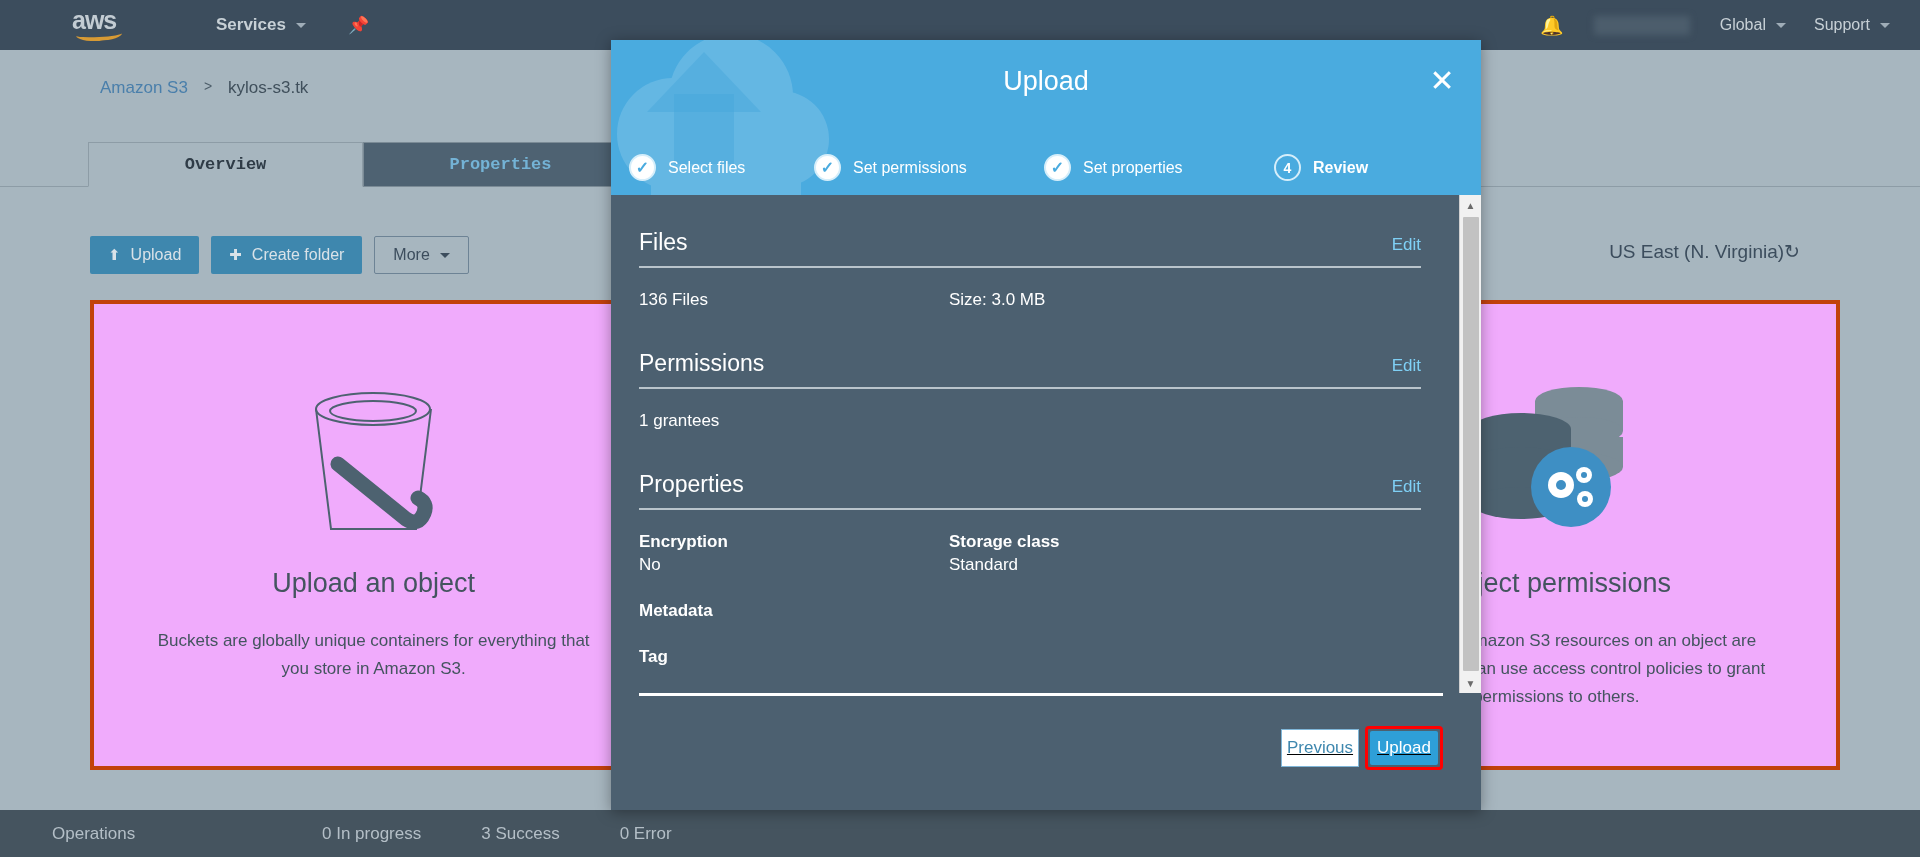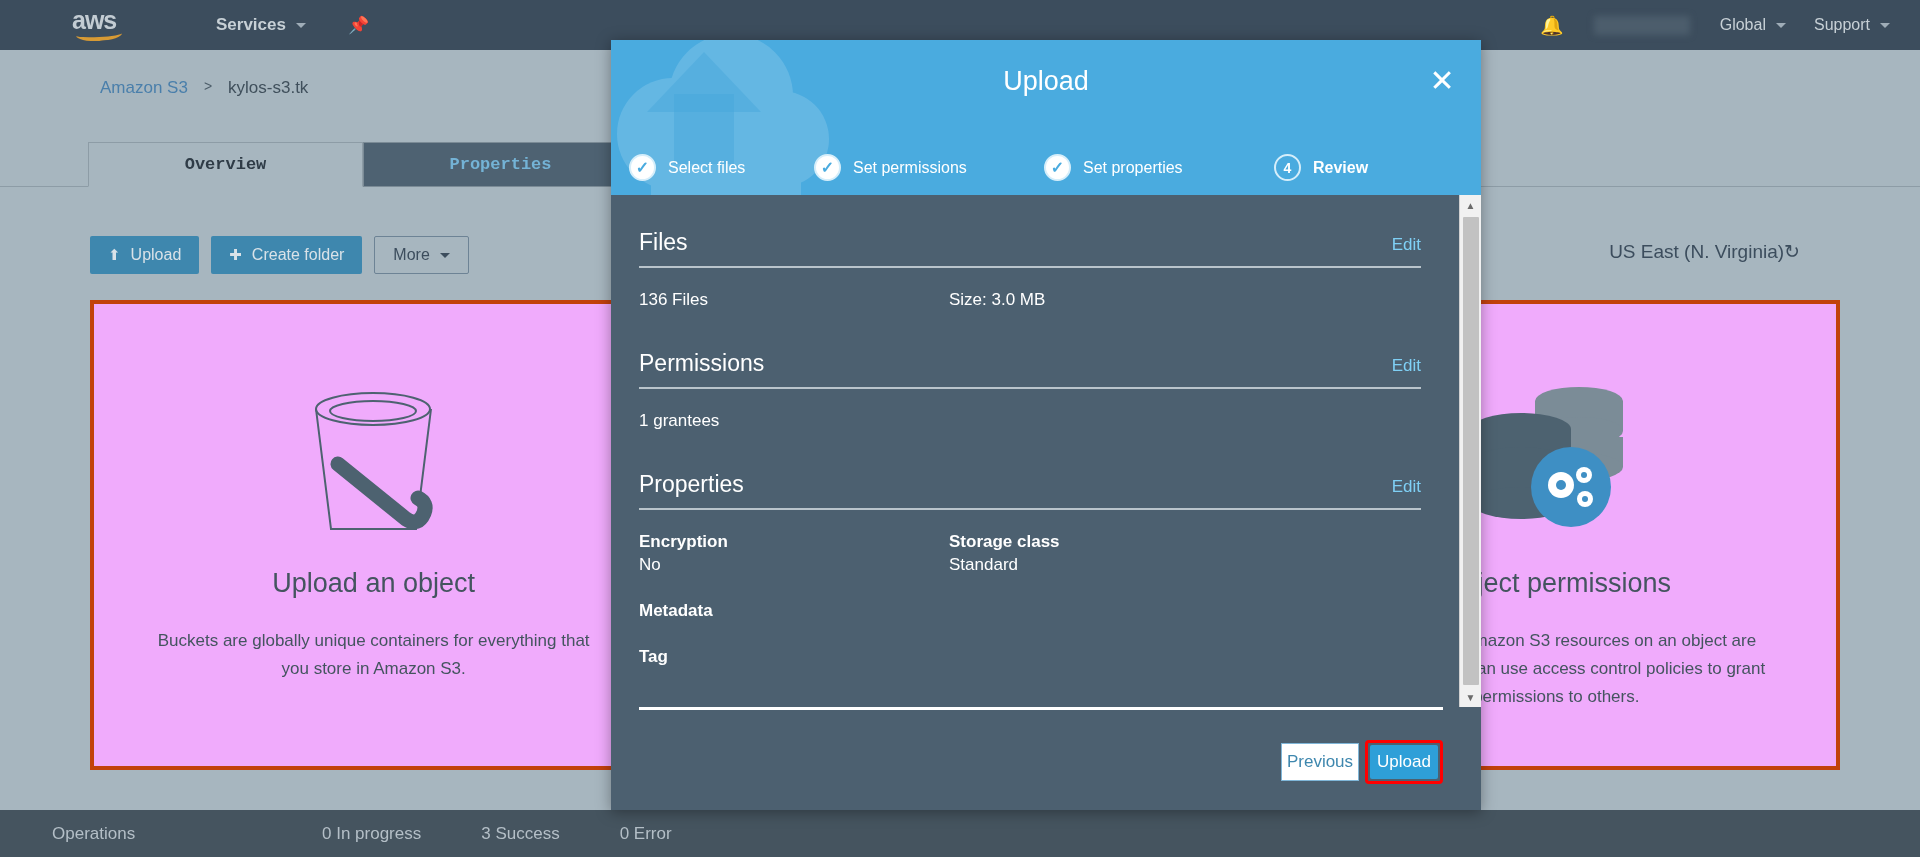--- a/index.html
+++ b/index.html
@@ -345,21 +345,22 @@
   .sb-thumb {
     width: 16px;
     flex: 1;
     margin: 2px 0;
     background: #c2c2c2;
     border-radius: 1px;
   }
 
   .modal-footer {
     flex: none;
-    padding: 0 38px 26px 28px;
+    padding: 0 38px 40px 28px;
+    text-decoration: underline;
   }
   .footer-rule {
     height: 3px;
     background: #fff;
     margin-bottom: 30px;
   }
   .footer-actions {
     display: flex;
     justify-content: flex-end;
     align-items: center;

